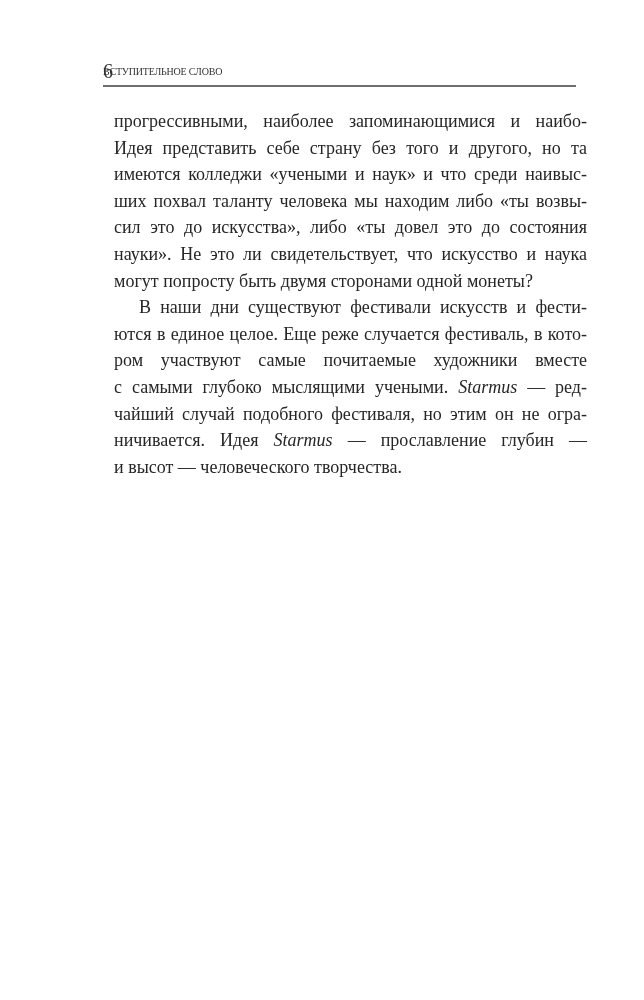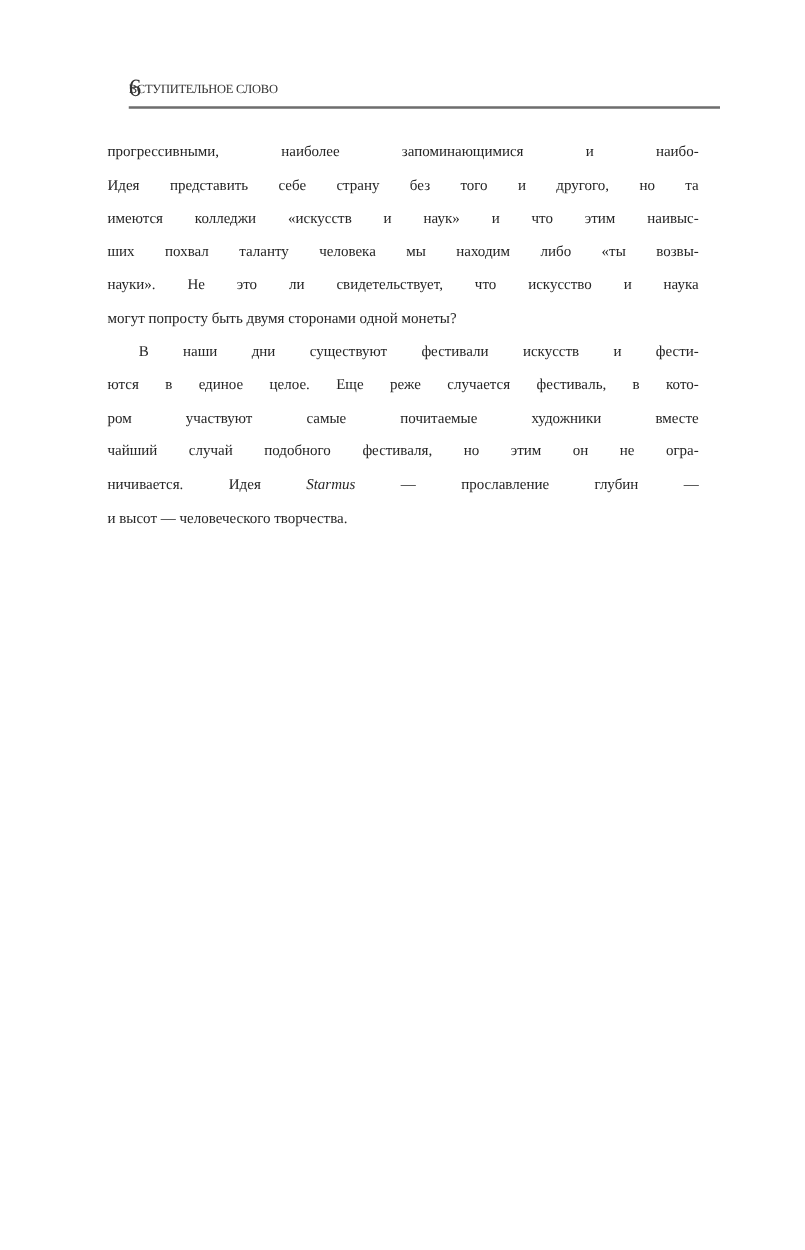--- a/index.html
+++ b/index.html
@@ -41,24 +41,24 @@
     .head-rule {
       position: absolute;
       left: 103px;
       top: 85px;
       width: 473px;
       height: 1.5px;
       background: #6e6e6e;
     }
     .body-text {
       position: absolute;
-      left: 86px;
+      left: 114px;
       top: 108px;
       width: 473px;
-      font-size: 12px;
+      font-size: 18px;
       line-height: 26.6px;
     }
     .para {
       margin: 0;
       text-align: justify;
       hyphens: manual;
     }
     .line {
       display: block;
       text-align: justify;
@@ -86,27 +86,29 @@
 </div>
 <div class="head-rule"></div>
 
 <div class="body-text">
   <div class="para">
     <span class="line">прогрессивными, наиболее запоминающимися и наибо-</span>
     <span class="line">Идея представить себе страну без того и другого, но та</span>
   </div>
 
   <div class="para">
-    <span class="line">имеются колледжи «искусств и наук» и что этим наивыс-</span>
+    <span class="line">имеются колледжи «учеными и наук» и что среди наивыс-</span>
     <span class="line">ших похвал таланту человека мы находим либо «ты возвы-</span>
+    <span class="line">сил это до искусства», либо «ты довел это до состояния</span>
     <span class="line">науки». Не это ли свидетельствует, что искусство и наука</span>
     <span class="line last">могут попросту быть двумя сторонами одной монеты?</span>
   </div>
 
   <div class="para">
     <span class="line first-indent">В наши дни существуют фестивали искусств и фести-</span>
     <span class="line">ются в единое целое. Еще реже случается фестиваль, в кото-</span>
     <span class="line">ром участвуют самые почитаемые художники вместе</span>
+    <span class="line"><span>с самыми глубоко мыслящими учеными. </span><em>Starmus</em><span> — ред-</span></span>
     <span class="line">чайший случай подобного фестиваля, но этим он не огра-</span>
     <span class="line"><span>ничивается. Идея </span><em>Starmus</em><span> — прославление глубин —</span></span>
     <span class="line last">и высот — человеческого творчества.</span>
   </div>
 </div>
 
 </body></html>

